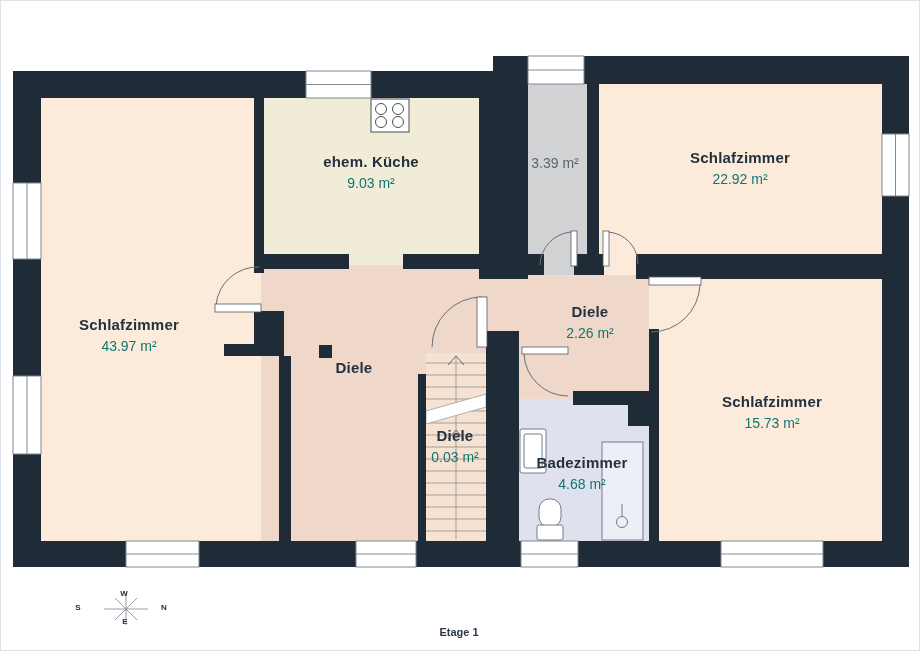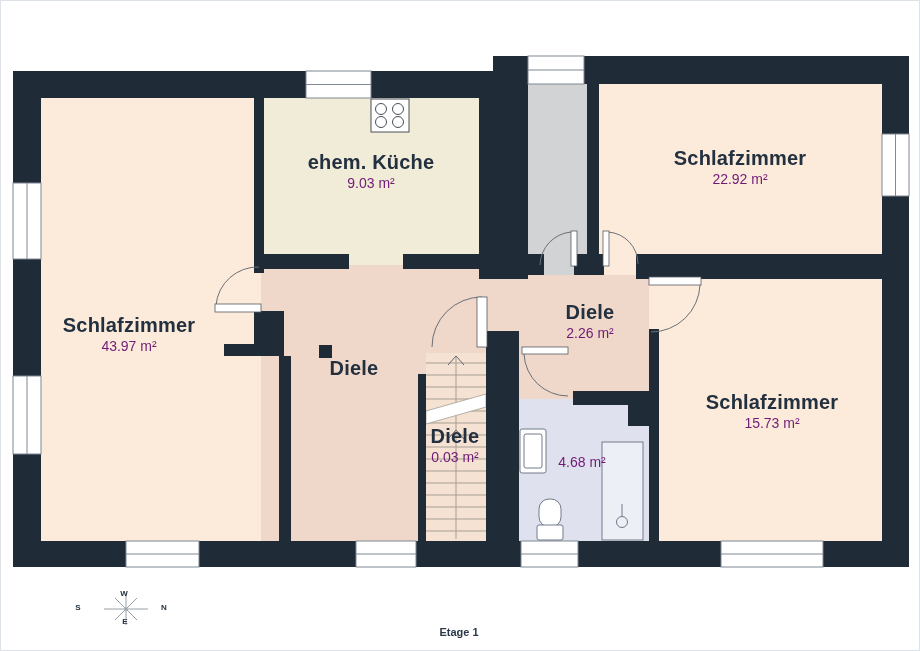--- a/index.html
+++ b/index.html
@@ -3,22 +3,22 @@
 <meta charset="utf-8">
 <style>
   html,body{margin:0;padding:0;background:#fff;}
   .plan{
     position:relative;width:920px;height:651px;background:#ffffff;
     border:1px solid #dde2e8;box-sizing:border-box;overflow:hidden;
     font-family:"Liberation Sans",sans-serif;
   }
   .plan svg{position:absolute;left:0;top:0;display:block;}
   .room-label{position:absolute;width:170px;text-align:center;pointer-events:none;}
-  .room-name{display:block;font-weight:700;font-size:20px;color:#22303f;line-height:22px;letter-spacing:.2px;}
-  .room-area{display:block;font-weight:400;font-size:14px;color:#701a75;line-height:20px;}
+  .room-name{display:block;font-weight:700;font-size:15px;color:#22303f;line-height:22px;letter-spacing:.2px;}
+  .room-area{display:block;font-weight:400;font-size:14px;color:#0f766e;line-height:20px;}
   .area-only .room-area{color:#5a646f;}
   .floor-label{position:absolute;left:383px;top:625px;width:150px;text-align:center;
     font-size:11px;font-weight:700;color:#2b3849;}
   .compass-letter{position:absolute;width:20px;text-align:center;
     font-size:8px;font-weight:700;color:#243240;}
 </style>
 </head>
 <body>
 
 <div class="plan">
@@ -171,20 +171,23 @@
   <div class="room-label" style="left:43px;top:313px">
     <span class="room-name">Schlafzimmer</span>
     <span class="room-area">43.97 m²</span>
   </div>
 
   <div class="room-label" style="left:285px;top:150px">
     <span class="room-name">ehem. Küche</span>
     <span class="room-area">9.03 m²</span>
   </div>
 
+  <div class="room-label area-only" style="left:469px;top:152px">
+    <span class="room-area">3.39 m²</span>
+  </div>
 
   <div class="room-label" style="left:654px;top:146px">
     <span class="room-name">Schlafzimmer</span>
     <span class="room-area">22.92 m²</span>
   </div>
 
   <div class="room-label" style="left:268px;top:356px">
     <span class="room-name">Diele</span>
   </div>
 
@@ -192,20 +195,21 @@
     <span class="room-name">Diele</span>
     <span class="room-area">2.26 m²</span>
   </div>
 
   <div class="room-label" style="left:369px;top:424px">
     <span class="room-name">Diele</span>
     <span class="room-area">0.03 m²</span>
   </div>
 
   <div class="room-label" style="left:496px;top:451px">
+    <span class="room-name">Badezimmer</span>
     <span class="room-area">4.68 m²</span>
   </div>
 
   <div class="room-label" style="left:686px;top:390px">
     <span class="room-name">Schlafzimmer</span>
     <span class="room-area">15.73 m²</span>
   </div>
 
   <span class="compass-letter" style="left:113px;top:588px">W</span>
   <span class="compass-letter" style="left:67px;top:602px">S</span>

